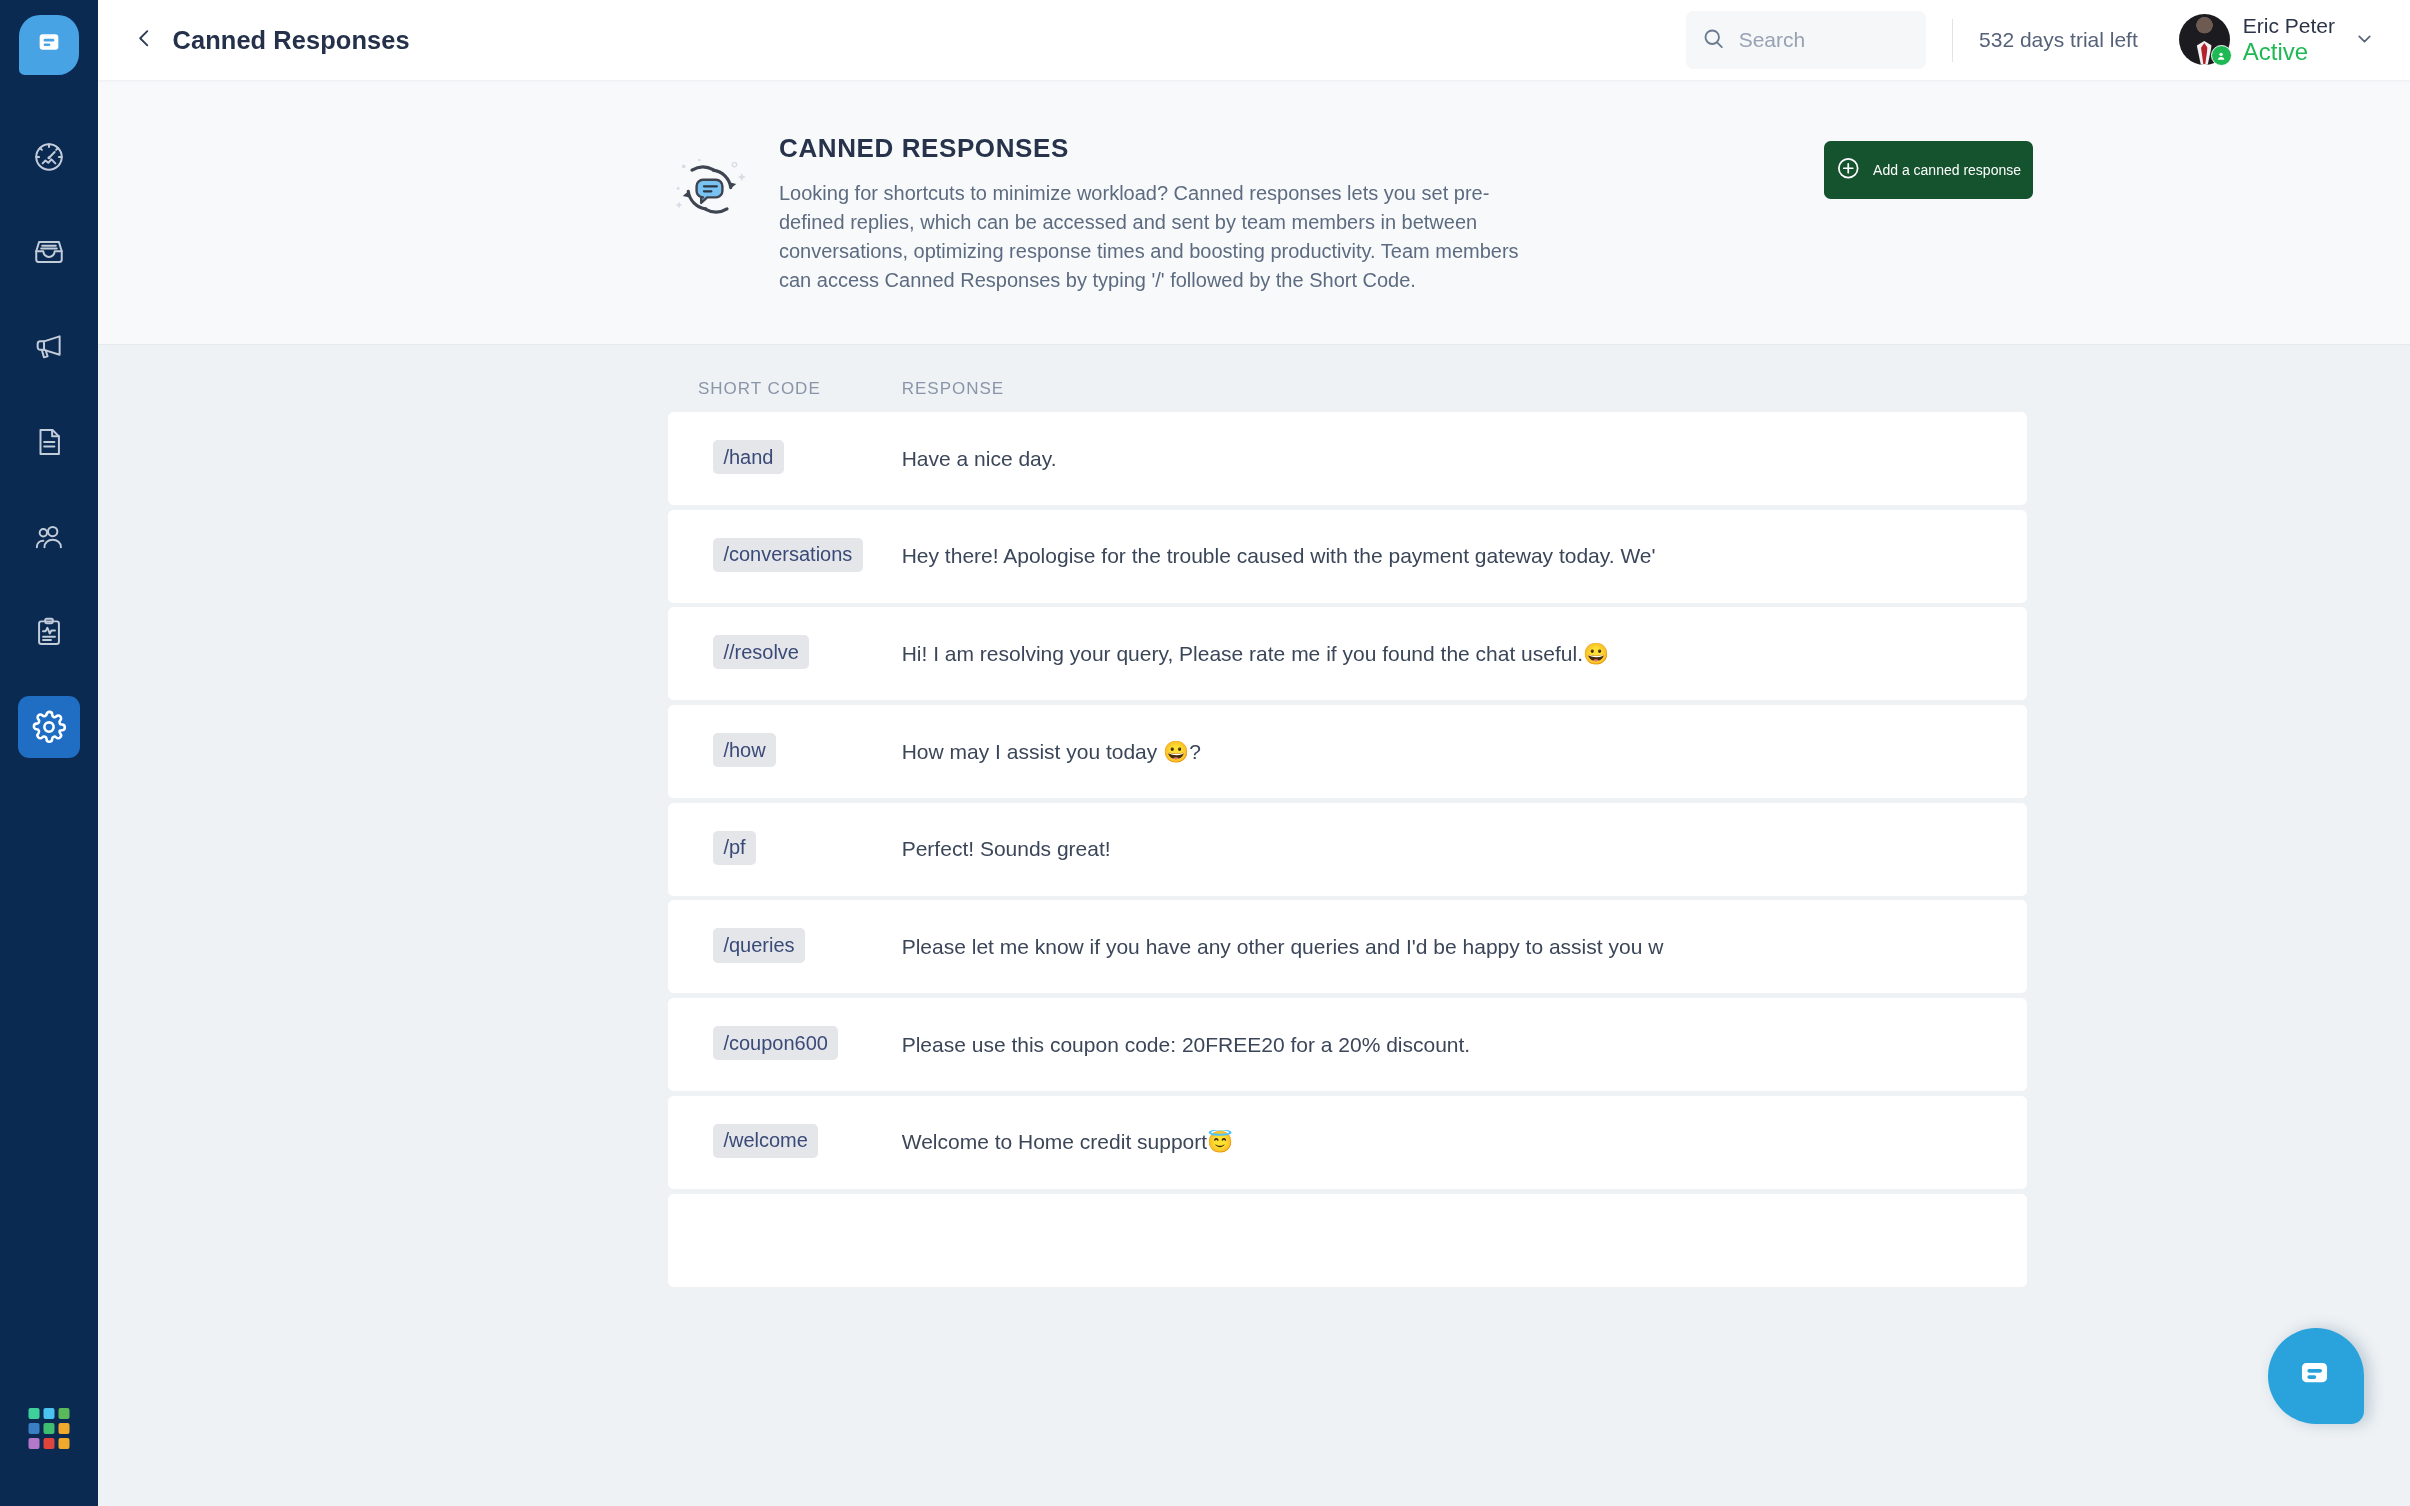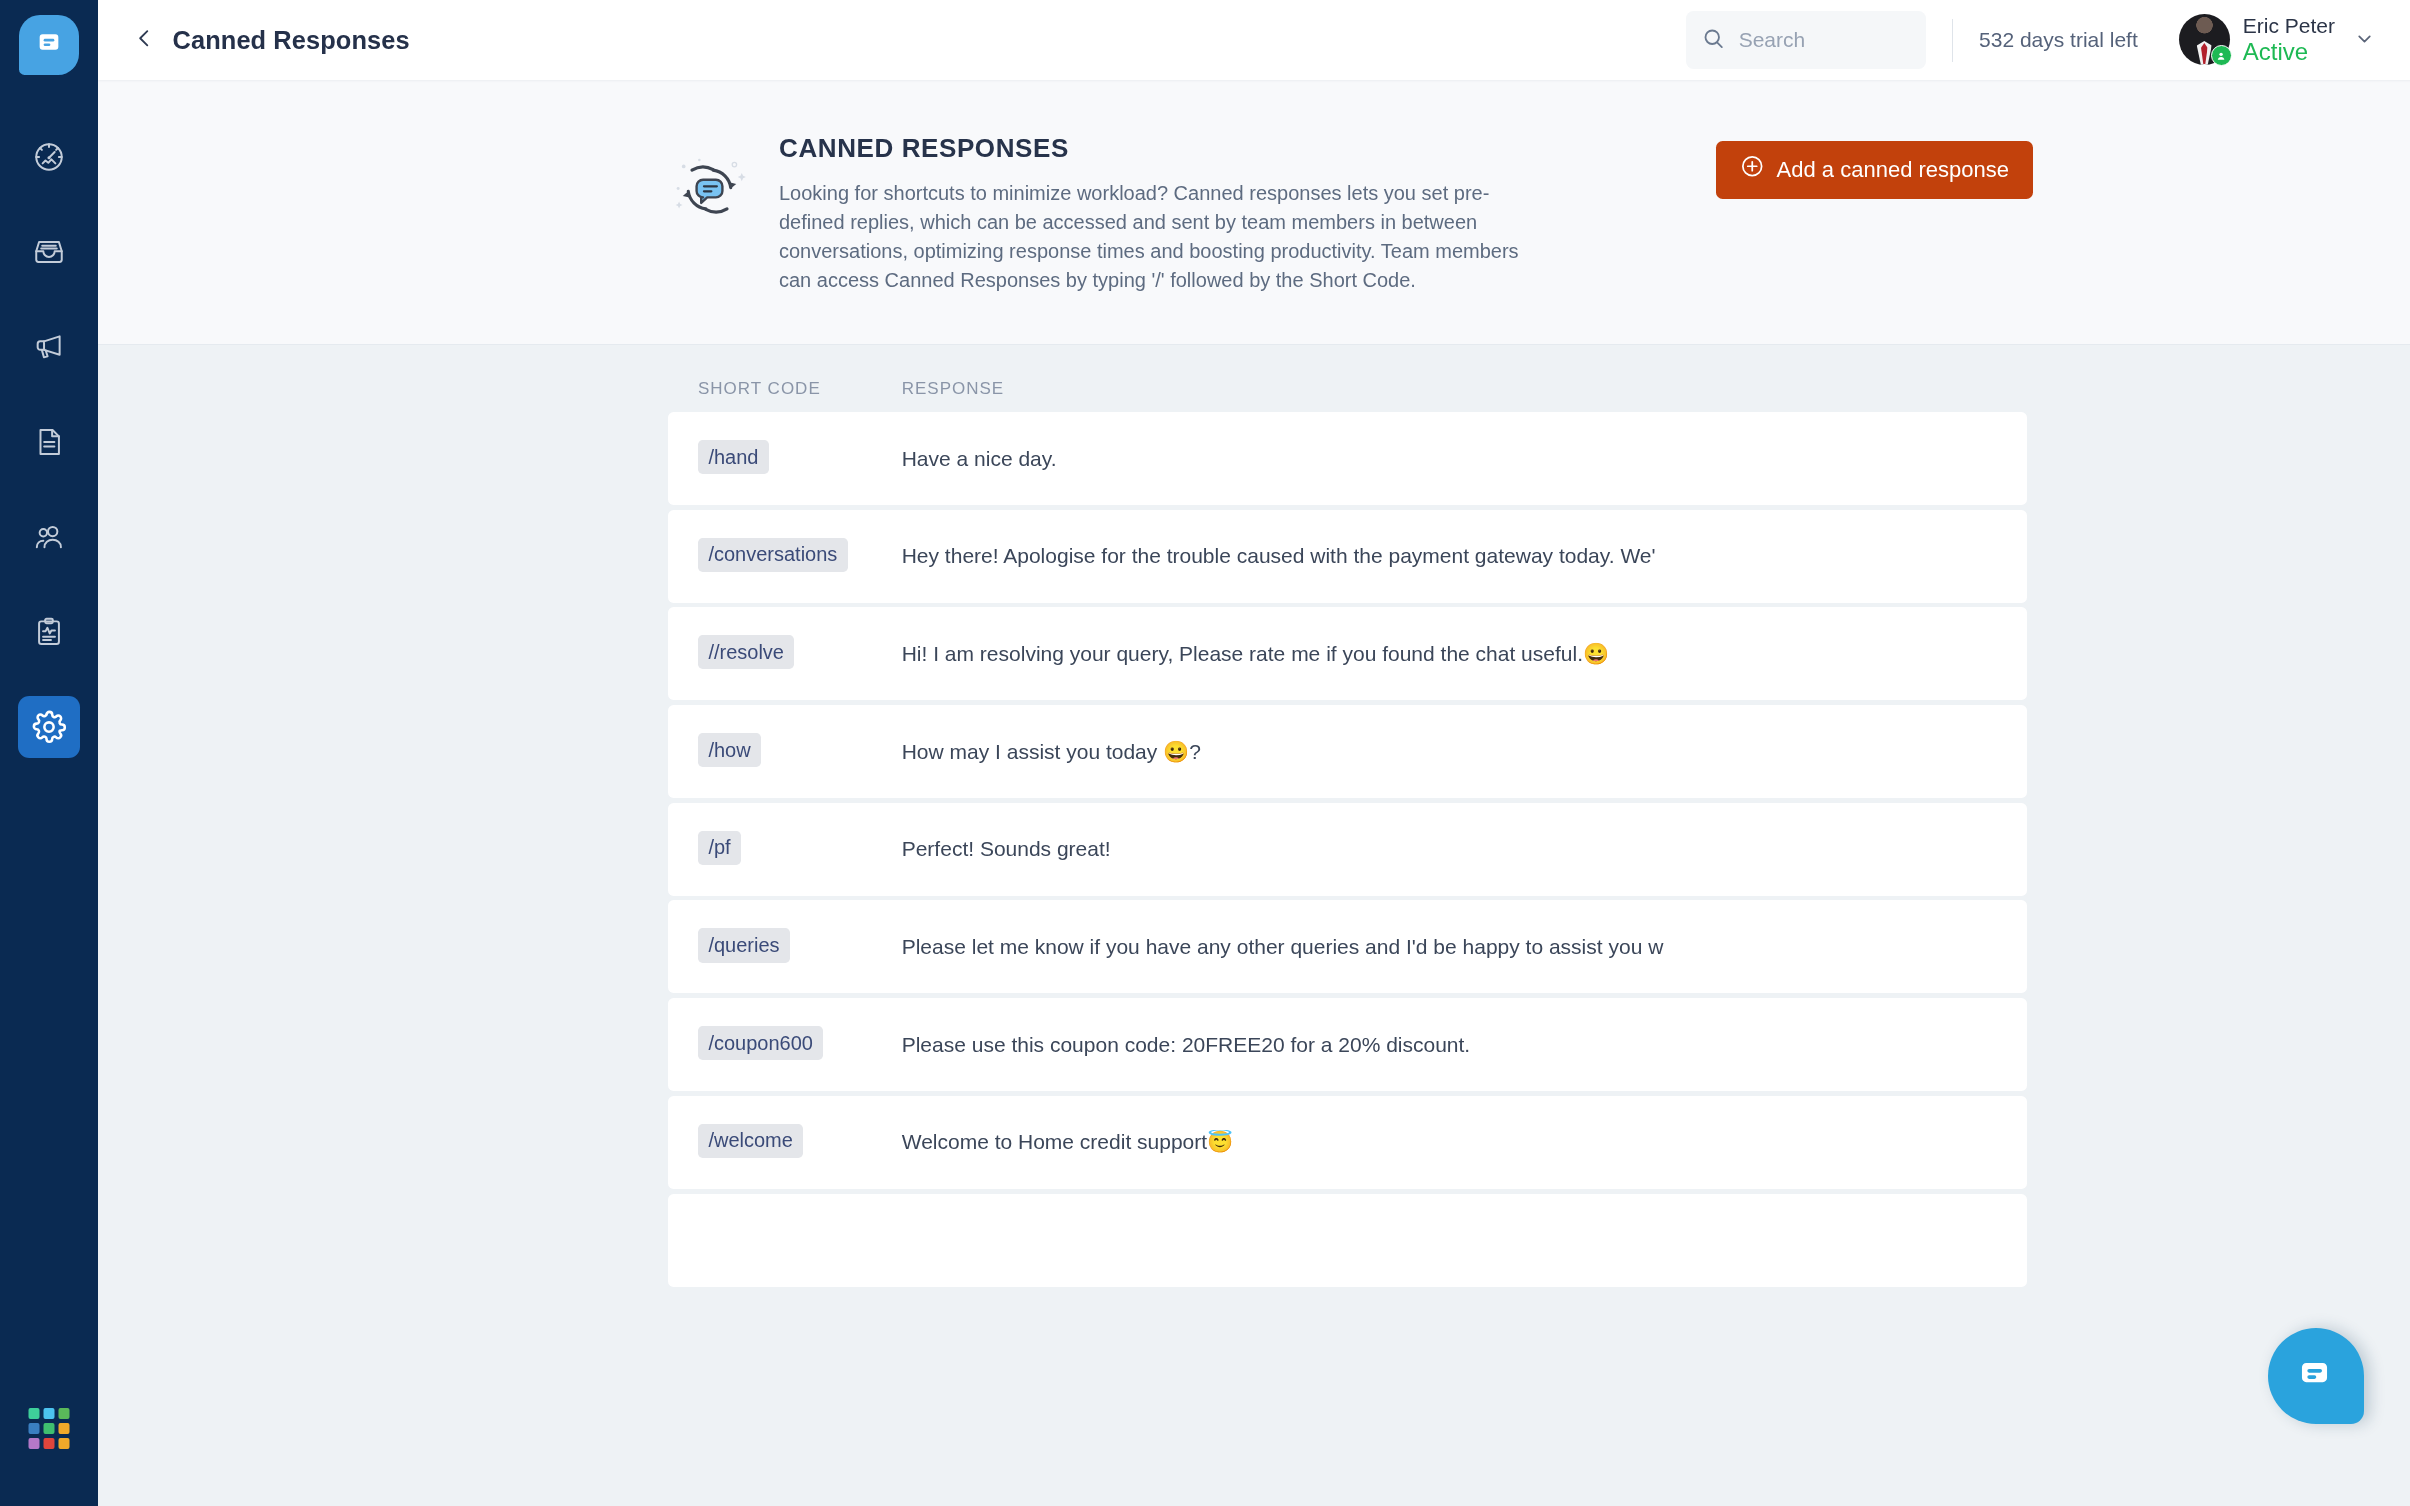--- a/index.html
+++ b/index.html
@@ -221,29 +221,29 @@
   }
   .banner-desc {
     font-size: 20px;
     line-height: 1.45;
     color: #5d6b80;
   }
   .add-btn {
     margin-left: auto;
     margin-top: 7.5px;
     height: 58px;
-    background: #c2410c;
+    background: #14532d;
     border: none;
     border-radius: 6.6px;
     color: #ffffff;
     font-family: "Liberation Sans", sans-serif;
-    font-size: 22px;
-    display: flex;
-    align-items: center;
-    padding: 0 24px;
+    font-size: 14px;
+    display: flex;
+    align-items: center;
+    padding: 0 12px;
     cursor: pointer;
     white-space: nowrap;
   }
   .add-btn svg { margin-right: 12.2px; flex: none; }
 
   
   .table-area {
     flex: 1;
     overflow: hidden;
     background: #eef2f5;
@@ -267,21 +267,21 @@
     margin-left: 570px;
     width: 1359px;
     height: 93px;
     background: #ffffff;
     border-radius: 5.6px;
     display: flex;
     align-items: center;
     margin-bottom: 4.7px;
     cursor: pointer;
   }
-  .code-cell { width: 229px; min-width: 229px; padding-left: 30px; }
+  .code-cell { width: 229px; min-width: 229px; padding-left: 45px; }
   .code-pill {
     display: inline-block;
     background: #e4e6ea;
     color: #3a4a78;
     font-size: 20px;
     border-radius: 4.7px;
     padding: 5.6px 10.4px;
     max-width: 184px;
     overflow: hidden;
     white-space: nowrap;

